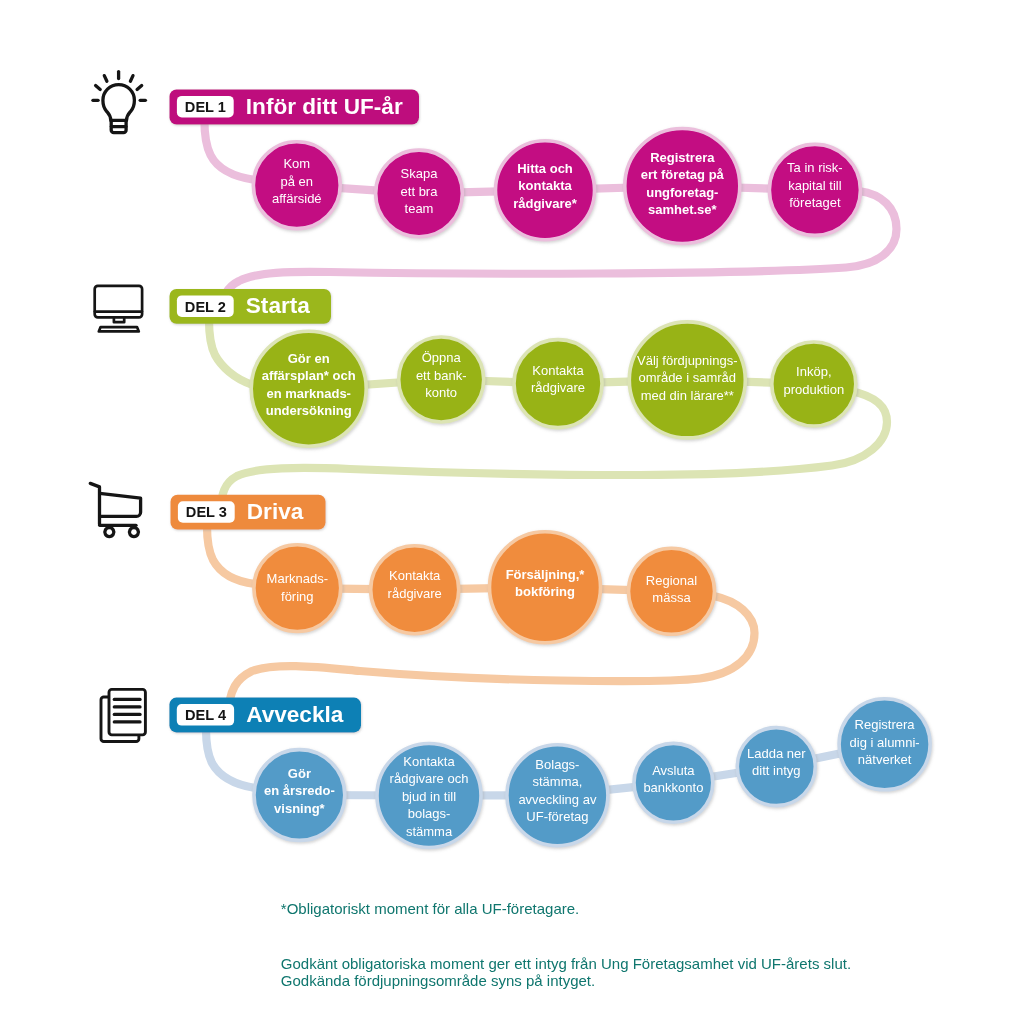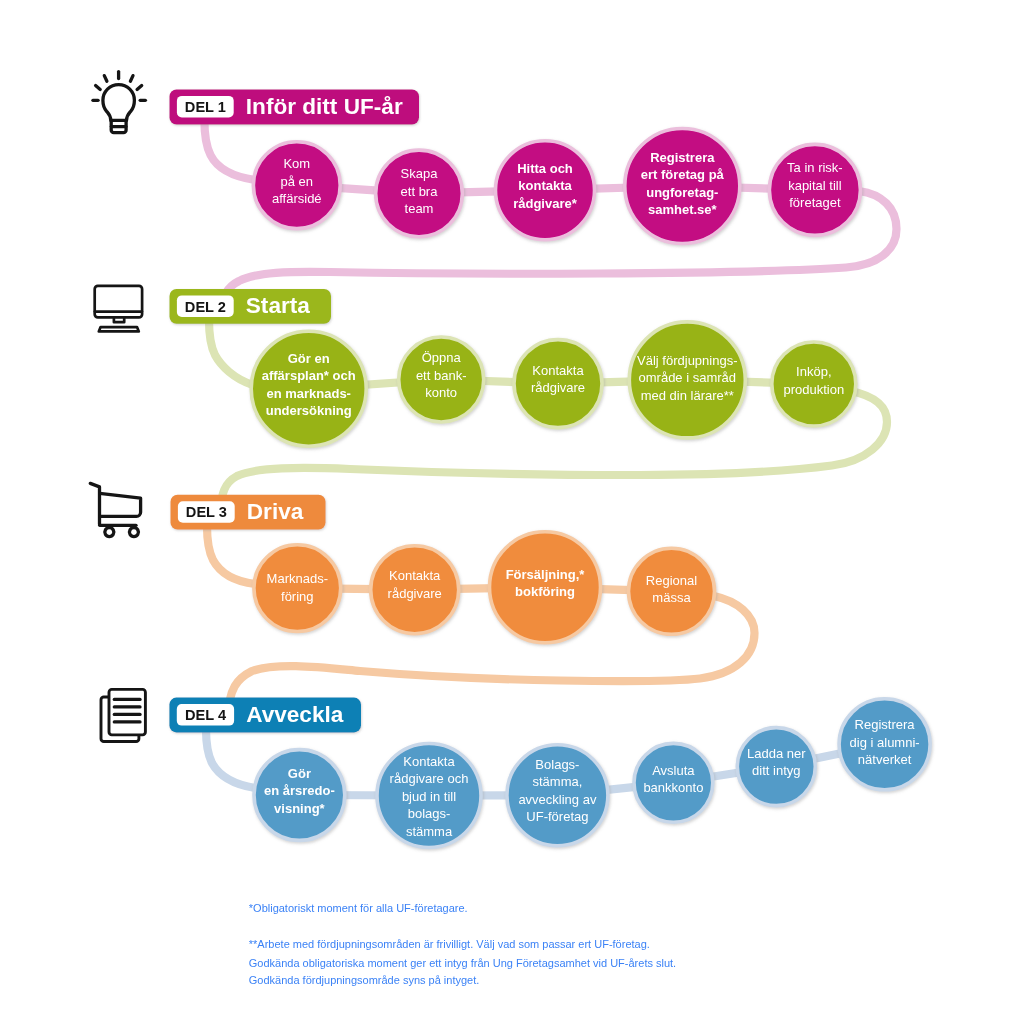--- a/index.html
+++ b/index.html
@@ -5,21 +5,21 @@
 <style>
   html,body{margin:0;padding:0;}
   body{width:1024px;height:1024px;background:#ffffff;
        font-family:"Liberation Sans",sans-serif;overflow:hidden;}
   #stage{position:relative;width:1024px;height:1024px;background:#fff;}
   svg#art{position:absolute;left:0;top:0;width:1024px;height:1024px;display:block;}
   .banner-badge-text{font-size:14.6px;font-weight:bold;fill:#141414;}
   .banner-title{font-size:22.6px;font-weight:bold;fill:#ffffff;}
   .node-text{font-size:13px;fill:#ffffff;}
   .node-text.bold{font-weight:bold;}
-  .footnote{position:absolute;font-size:11px;color:#3b82f6;line-height:19px;white-space:nowrap;}
+  .footnote{position:absolute;font-size:15px;color:#0f766e;line-height:19px;white-space:nowrap;margin-left:32px;}
 </style>
 </head>
 <body>
 
 <div id="stage">
   <svg id="art" viewBox="0 0 1024 1024" xmlns="http://www.w3.org/2000/svg">
       <defs>
         <filter id="softshadow" x="-25%" y="-25%" width="150%" height="150%">
           <feDropShadow dx="0.9" dy="1.4" stdDeviation="1.5" flood-color="#9a9a9a" flood-opacity="0.45"></feDropShadow>
         </filter>
@@ -150,16 +150,15 @@
           <path d="M103.8 697.0 L136.1 697.0 A 2.8 2.8 0 0 1 138.9 699.8 L138.9 738.7 A 2.8 2.8 0 0 1 136.1 741.5 L103.8 741.5 A 2.8 2.8 0 0 1 101.0 738.7 L101.0 699.8 A 2.8 2.8 0 0 1 103.8 697.0 Z" fill="#ffffff"></path>
           <path d="M111.8 689.4 L142.6 689.4 A 2.8 2.8 0 0 1 145.4 692.2 L145.4 732.1 A 2.8 2.8 0 0 1 142.6 734.9 L111.8 734.9 A 2.8 2.8 0 0 1 109.0 732.1 L109.0 692.2 A 2.8 2.8 0 0 1 111.8 689.4 Z" fill="#ffffff"></path>
           <path d="M114.3 699.4 L140.0 699.4" stroke-width="3.3"></path>
           <path d="M114.3 706.9 L140.0 706.9" stroke-width="3.3"></path>
           <path d="M114.3 714.4 L140.0 714.4" stroke-width="3.3"></path>
           <path d="M114.3 721.9 L140.0 721.9" stroke-width="3.3"></path>
         </g>
       </g>
     </svg>
 <div class="footnote" style="left: 248.8px; top: 898.5px;">*Obligatoriskt moment för alla UF-företagare.</div>
-    <div class="footnote" style="left: 248.8px; top: 934.7px;">**Arbete med fördjupningsområden är frivilligt. Välj vad som passar ert UF-företag.</div>
-    <div class="footnote" style="left: 248.8px; top: 953.8px;">Godkända obligatoriska moment ger ett intyg från Ung Företagsamhet vid UF-årets slut.</div>
+    <div class="footnote" style="left: 248.8px; top: 953.8px;">Godkänt obligatoriska moment ger ett intyg från Ung Företagsamhet vid UF-årets slut.</div>
     <div class="footnote" style="left: 248.8px; top: 971.4px;">Godkända fördjupningsområde syns på intyget.</div>
   </div>
 
 </body></html>

